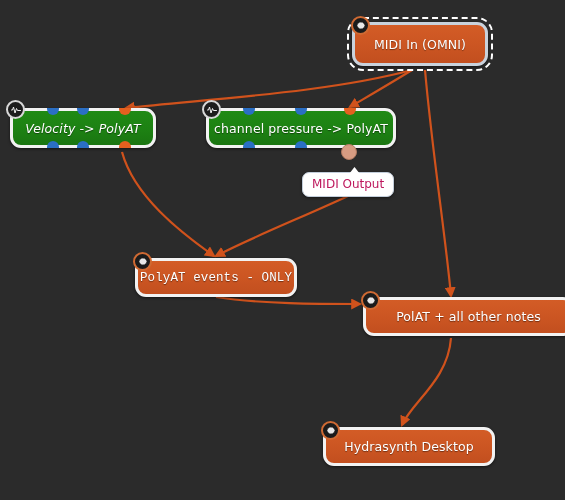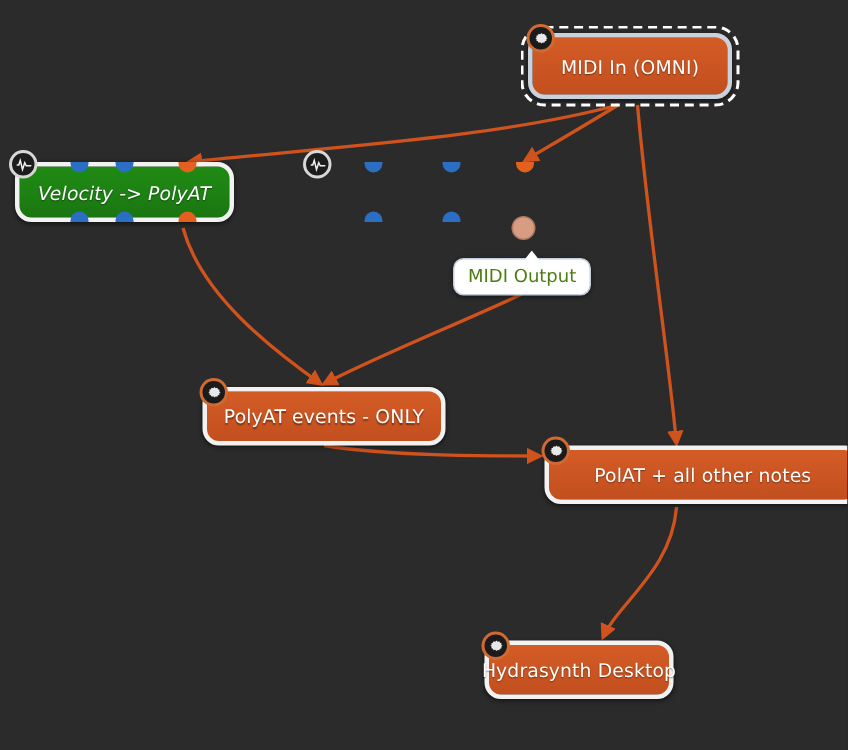--- a/index.html
+++ b/index.html
@@ -94,21 +94,21 @@
     background: #1d1d1d;
     border: 2px solid #d8d8d8;
   }
   .badge svg { display: block; }
   
   .tooltip {
     position: absolute;
     background: #ffffff;
     border: 1px solid #c3cedb;
     border-radius: 7px;
-    color: #4d7c0f;
+    color: #be185d;
     font-size: 12px;
     padding: 4px 9px 5px 9px;
     white-space: nowrap;
     z-index: 20;
     box-shadow: 0 1px 3px rgba(0,0,0,0.5);
   }
   .tooltip:after {
     content: "";
     position: absolute;
     top: -6px;
@@ -159,45 +159,48 @@
 
   <div class="node green" style="left:10px; top:108px; width:146px; height:40px;font-style:italic;">
     <span class="label">Velocity -&gt; PolyAT</span>
   </div>
   <div class="badge greenb" style="left:6px; top:100px;">
     <svg width="12" height="12" viewBox="0 0 24 24" stroke="#f0f0f0" stroke-width="2" fill="none" stroke-linecap="round">
       <path d="M3 12h2l2-6 3 12 3-9 2 4h6"></path>
     </svg>
   </div>
 
+  <div class="node green" style="left:206px; top:108px; width:190px; height:40px;">
+    <span class="label">channel pressure -&gt; PolyAT</span>
+  </div>
   <div class="badge greenb" style="left:202px; top:100px;">
     <svg width="12" height="12" viewBox="0 0 24 24" stroke="#f0f0f0" stroke-width="2" fill="none" stroke-linecap="round">
       <path d="M3 12h2l2-6 3 12 3-9 2 4h6"></path>
     </svg>
   </div>
 
-  <div class="node orange" style="left:135px; top:258px; width:162px; height:39px;">
+  <div class="node orange" style="left:135px; top:258px; width:162px; height:39px;font-family:Liberation Mono, monospace;">
     <span class="label">PolyAT events - ONLY</span>
   </div>
   <div class="badge dark" style="left:133px; top:252px;">
     <svg width="11" height="11" viewBox="0 0 24 24" fill="#e8e8e8">
       <path d="M12 8a4 4 0 100 8 4 4 0 000-8zm10 4l-2-1.2.4-2.3-2.2-.9-1.1-2-2.3.5L13 4.3 11.2 6l-2.3-.5-1.1 2-2.2.9L6 10.8 4 12l2 1.2-.4 2.3 2.2.9 1.1 2 2.3-.5L13 19.7l1.8-1.7 2.3.5 1.1-2 2.2-.9-.4-2.3L22 12z"></path>
     </svg>
   </div>
 
   <div class="node orange" style="left:363px; top:297px; width:211px; height:39px;">
     <span class="label">PolAT + all other notes</span>
   </div>
   <div class="badge dark" style="left:361px; top:291px;">
     <svg width="11" height="11" viewBox="0 0 24 24" fill="#e8e8e8">
       <path d="M12 8a4 4 0 100 8 4 4 0 000-8zm10 4l-2-1.2.4-2.3-2.2-.9-1.1-2-2.3.5L13 4.3 11.2 6l-2.3-.5-1.1 2-2.2.9L6 10.8 4 12l2 1.2-.4 2.3 2.2.9 1.1 2 2.3-.5L13 19.7l1.8-1.7 2.3.5 1.1-2 2.2-.9-.4-2.3L22 12z"></path>
     </svg>
   </div>
 
-  <div class="node orange" style="left:323px; top:427px; width:126px; height:39px;">
+  <div class="node orange" style="left:323px; top:427px; width:172px; height:39px;">
     <span class="label">Hydrasynth Desktop</span>
   </div>
   <div class="badge dark" style="left:321px; top:421px;">
     <svg width="11" height="11" viewBox="0 0 24 24" fill="#e8e8e8">
       <path d="M12 8a4 4 0 100 8 4 4 0 000-8zm10 4l-2-1.2.4-2.3-2.2-.9-1.1-2-2.3.5L13 4.3 11.2 6l-2.3-.5-1.1 2-2.2.9L6 10.8 4 12l2 1.2-.4 2.3 2.2.9 1.1 2 2.3-.5L13 19.7l1.8-1.7 2.3.5 1.1-2 2.2-.9-.4-2.3L22 12z"></path>
     </svg>
   </div>
 
   <div class="port in blue" style="left:47px;  top:108px;"></div>
   <div class="port in blue" style="left:77px;  top:108px;"></div>

